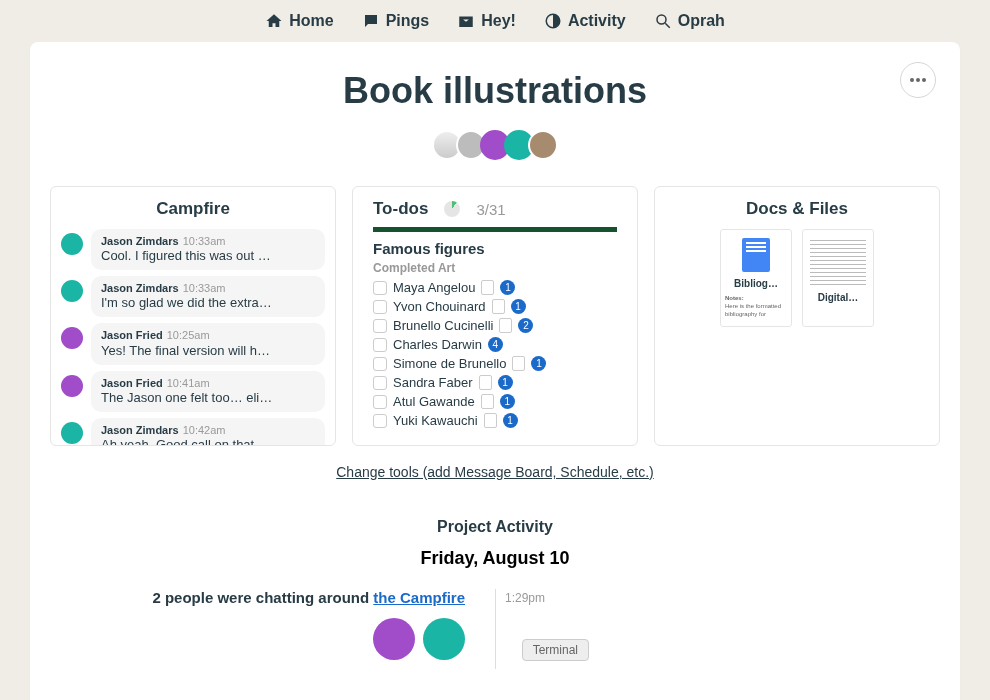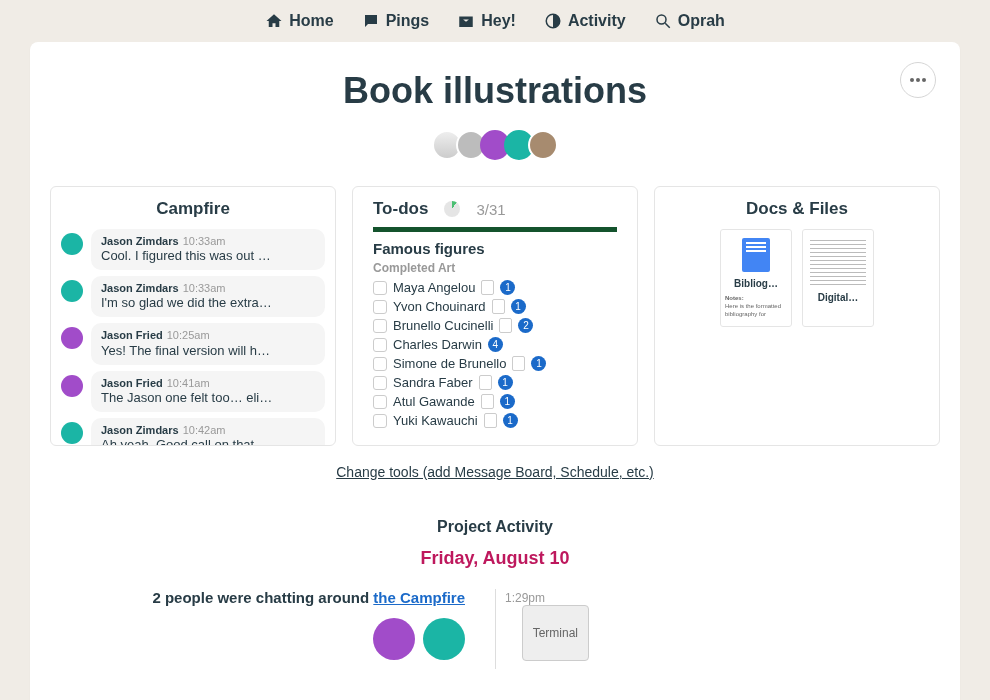--- a/index.html
+++ b/index.html
@@ -211,21 +211,21 @@
   text-align:center;
   margin-top: 18px;
   font-size:14px;
 }
 .change-link a { color:#283c46; text-decoration:underline; }
 
 .activity-hdr {
   text-align:center; font-size:16px; font-weight:700; margin-top:38px; color:#283c46;
 }
 .activity-date {
-  text-align:center; font-size:18px; font-weight:700; margin-top:12px; color:#be185d;
+  text-align:center; font-size:18px; font-weight:700; margin-top:12px; color:#000000;
 }
 
 .activity-body {
   position:relative; margin-top:20px; height:80px;
 }
 .activity-body::before{
   content:""; position:absolute; left:50%; top:0; bottom:0; width:1px; background:#ddd;
 }
 .activity-row {
   display:flex; align-items:flex-start;
@@ -240,21 +240,21 @@
 }
 .big-avatar {
   width:42px; height:42px; border-radius:50%;
 }
 .big-avatar.purple{ background:#a14cc9; }
 .big-avatar.green{ background:#1bb5a5; }
 
 .terminal-pill {
   position:absolute; left:53%; bottom:8px;
   background:#eee; border:1px solid #ccc; border-radius:4px;
-  padding:20px 10px; font-size:12px; color:#666;
+  padding:3px 10px; font-size:12px; color:#666;
 }
 </style>
 </head>
 <body>
 
 <div class="topnav">
   <div class="topnav-item">
     <svg viewBox="0 0 24 24" fill="#283c46">
         <path d="M12 3l10 9h-3v8h-5v-5h-4v5H5v-8H2z"></path>
       </svg>

